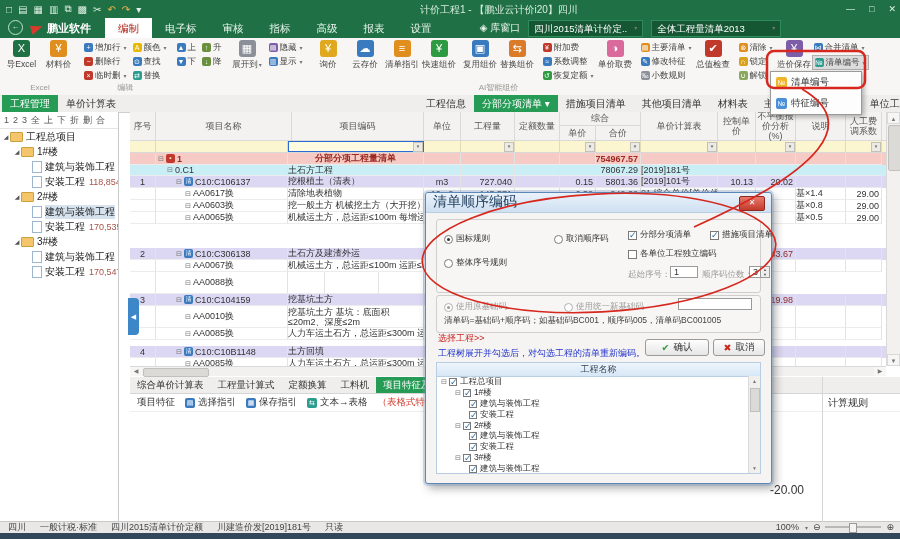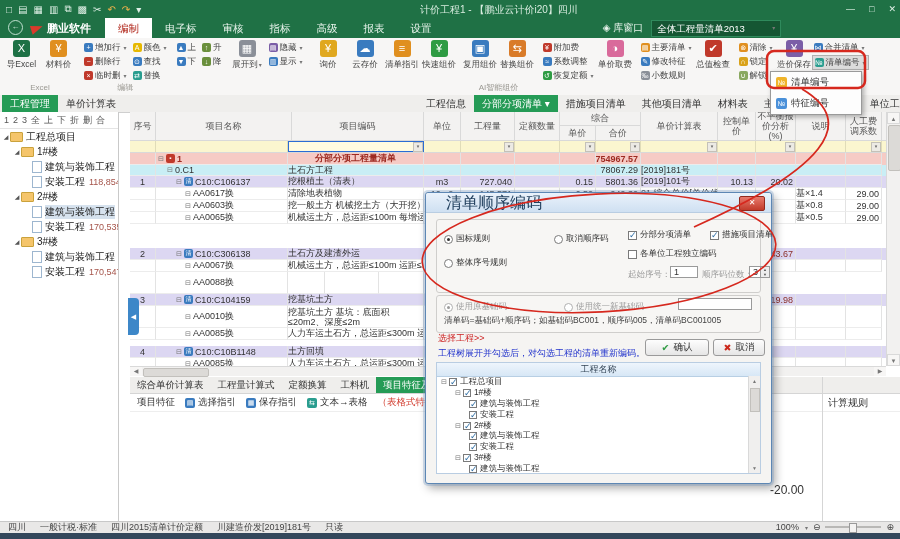--- a/index.html
+++ b/index.html
@@ -107,21 +107,21 @@
   .rplabel{position:absolute;left:828px;top:396px;font-size:10px;color:#333;}
   .stray{position:absolute;left:770px;top:483px;font-size:12px;color:#333;}
   
   .statusbar{position:absolute;left:0;top:521px;width:900px;height:12px;background:#e9e8e7;border-top:1px solid #c8c8c8;display:flex;align-items:center;gap:14px;padding-left:8px;font-size:9px;color:#444;box-sizing:border-box;}
   .zoomctl{position:absolute;right:6px;top:0;height:12px;display:flex;align-items:center;gap:5px;font-size:9px;color:#444;}
   .ztrack{width:56px;height:2px;background:#b9b8b6;position:relative;}
   .zthumb{position:absolute;left:24px;top:-3px;width:6px;height:8px;background:#f4f3f2;border:1px solid #999;}
   .bottomstrip{position:absolute;left:0;top:533px;width:900px;height:6px;background:#33475b;}
   
   .dialog{position:absolute;left:425px;top:192px;width:345px;height:290px;background:#f5f4f2;border:1px solid #5d87b4;border-radius:3px;box-shadow:0 0 0 2px rgba(125,160,200,.35),3px 4px 10px rgba(0,0,0,.35);z-index:40;}
-  .dtitle{height:19px;background:linear-gradient(#eaf2fb,#cfe0f2);border-bottom:1px solid #b9cde2;border-radius:3px 3px 0 0;line-height:19px;padding-left:20px;font-size:16px;color:#1d3least;color:#22405e;}
+  .dtitle{height:19px;background:linear-gradient(#eaf2fb,#cfe0f2);border-bottom:1px solid #b9cde2;border-radius:3px 3px 0 0;line-height:19px;padding-left:7px;font-size:14px;color:#1d3least;color:#22405e;font-family:Liberation Mono, monospace;}
   .dclose{position:absolute;right:6px;top:3px;width:24px;height:13px;background:linear-gradient(#e8796c,#c23b2b);border:1px solid #93291d;border-radius:2px;color:#fff;font-size:8px;line-height:12px;text-align:center;}
   .gbox{position:absolute;border:1px solid #cfcecc;border-radius:3px;background:#f7f6f4;}
   .dlgrow{position:absolute;display:flex;align-items:center;gap:3px;font-size:8.5px;color:#333;white-space:nowrap;}
   .dlgrow.gray{color:#9a9a9a;}
   .radio{width:9px;height:9px;border-radius:50%;border:1px solid #7a7a7a;background:#fff;position:relative;flex:none;box-sizing:border-box;}
   .radio.on::after{content:"";position:absolute;left:2px;top:2px;width:3px;height:3px;border-radius:50%;background:#333;}
   .radio.dis{border-color:#b0b0b0;}
   .radio.dis.on::after{background:#9a9a9a;}
   .cb{width:9px;height:9px;border:1px solid #7a7a7a;background:#fff;position:relative;flex:none;box-sizing:border-box;}
   .cb.on::after{content:"✓";position:absolute;left:0;top:-2px;font-size:9px;color:#2e6da4;font-weight:bold;}
@@ -181,20 +181,24 @@
         <div class="rtab">电子标</div>
         <div class="rtab">审核</div>
         <div class="rtab">指标</div>
         <div class="rtab">高级</div>
         <div class="rtab">报表</div>
         <div class="rtab">设置</div>
       </div>
   </div>
   <div class="ribright">
     <span><span>◈</span> <span>库窗口</span></span>
+    <span class="greensel">
+        <span>四川2015清单计价定..</span>
+        <span class="dar">▾</span>
+      </span>
     <span class="greensel" style="min-width:118px;justify-content:space-between;">
         <span>全体工程量清单2013</span>
         <span class="dar">▾</span>
       </span>
     <span id="ribactions" style="display:flex;gap:8px;margin-top:36px;">
         <span>▴ 新建</span>
         <span>❏ 窗口</span>
         <span>✕ 关闭</span>
       </span>
   </div>

